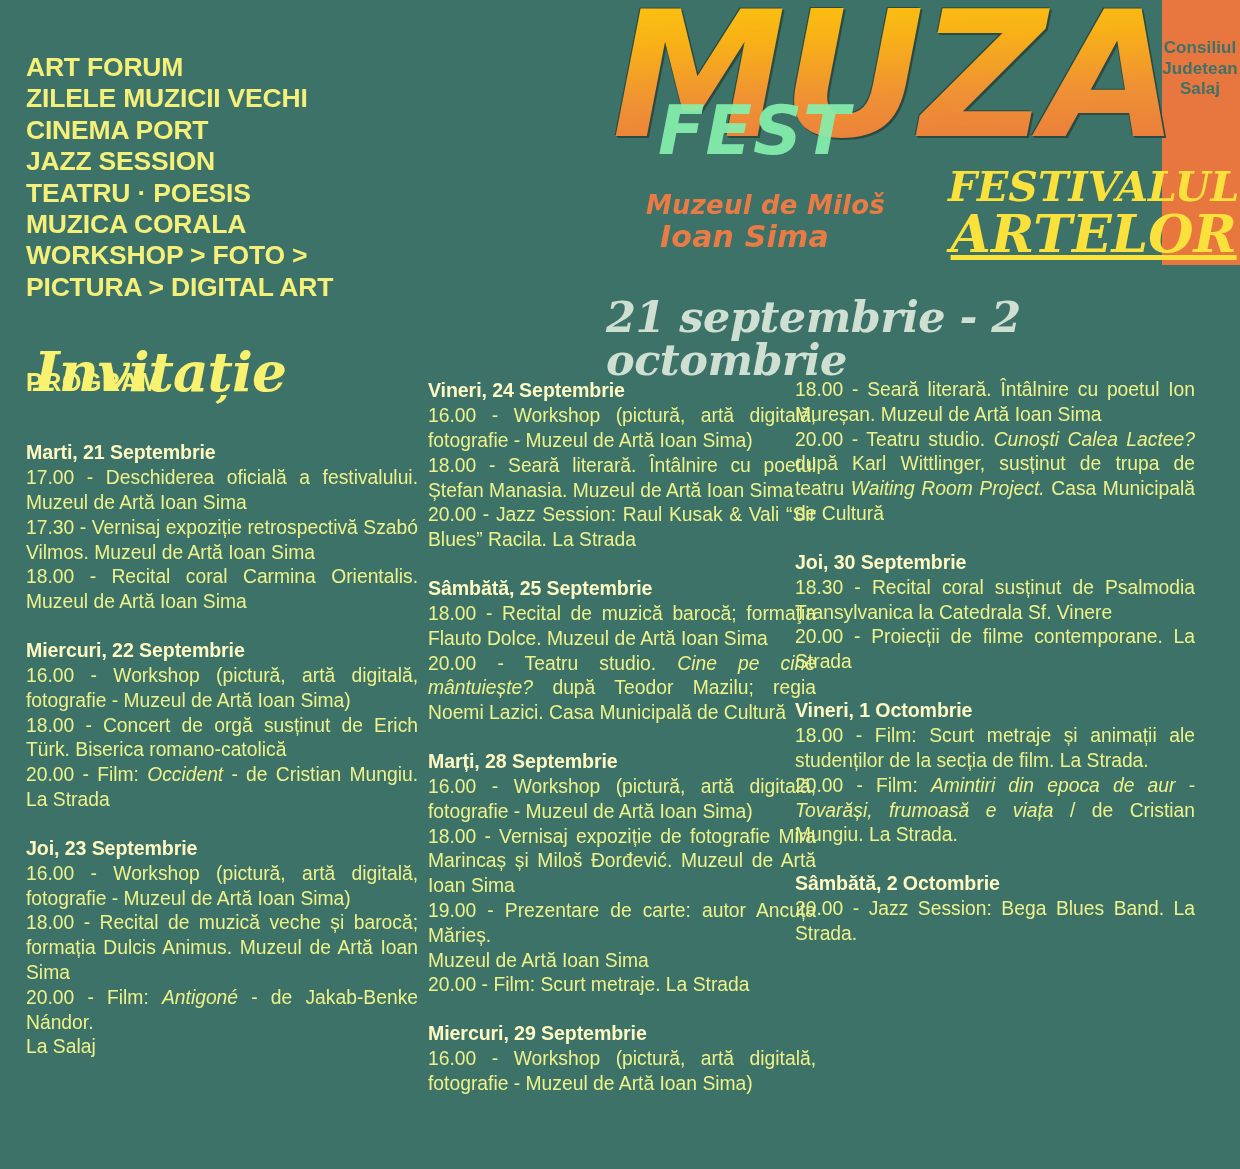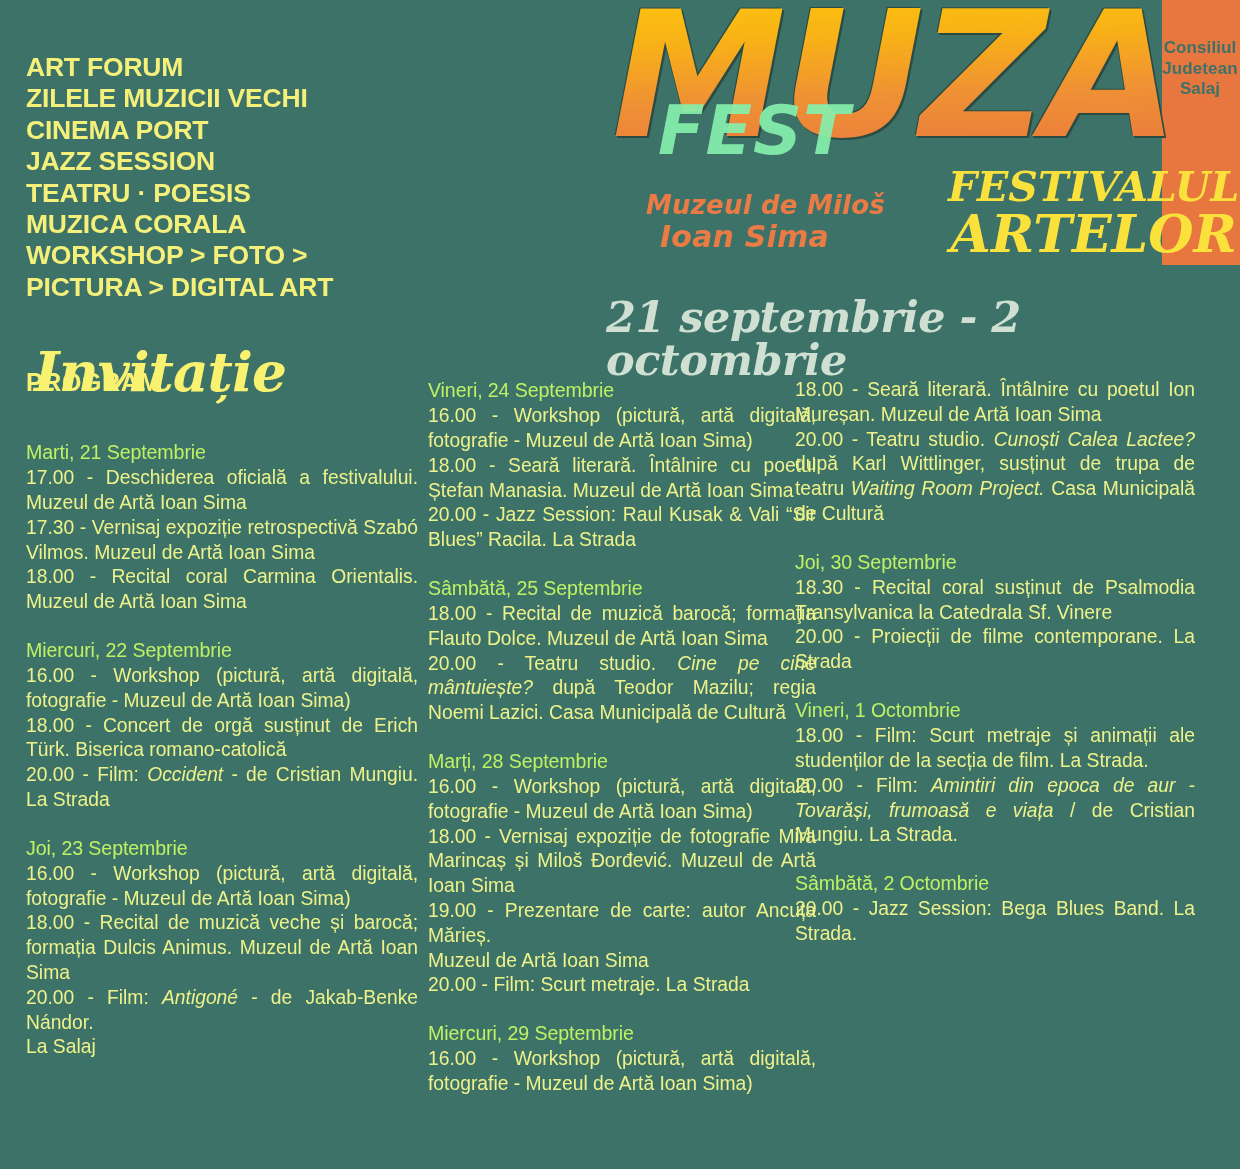--- a/index.html
+++ b/index.html
@@ -77,21 +77,21 @@
   .museum .m2{display:block;font-size:30px;margin-top:2px;margin-left:14px;}
 
   .fest-artelor{
     position:absolute;left:948px;top:168px;
     font-family:"DejaVu Serif", serif;
     font-style:italic;font-weight:bold;
     color:#fbe13b;line-height:0.96;letter-spacing:0px;
     text-align:center;
   }
   .fest-artelor .fa1{display:block;font-size:41px;}
-  .fest-artelor .fa2{display:block;font-size:52px;margin-top:2px;}
+  .fest-artelor .fa2{display:block;font-size:52px;margin-top:2px;text-decoration:underline;}
 
   .dates{
     position:absolute;left:606px;top:296px;
     font-family:"DejaVu Serif", serif;
     font-style:italic;font-weight:bold;
     font-size:43px;line-height:1;
     color:#cfe0d3;letter-spacing:-0.5px;
   }
 
   
@@ -100,21 +100,21 @@
     color:#eef28a;
     font-size:19.3px;line-height:1.285;
     text-align:justify;
     -moz-text-align-last:left;text-align-last:left;
   }
   .col1{left:26px;width:392px;top:440px;}
   .col2{left:428px;width:388px;}
   .col3{left:795px;width:400px;}
 
   .day{
-    font-weight:normal;color:#bef264;font-size:19.6px;
+    font-weight:bold;color:#fef9c3;font-size:19.6px;
     text-align:right;margin-bottom:1px;letter-spacing:-0.1px;
   }
   .day-block{margin-bottom:23px;}
   .day-block:last-child{margin-bottom:0;}
   .ev{margin:0;padding:0;}
   .ev i{font-style:italic;}
 </style>
 </head>
 <body>
 

